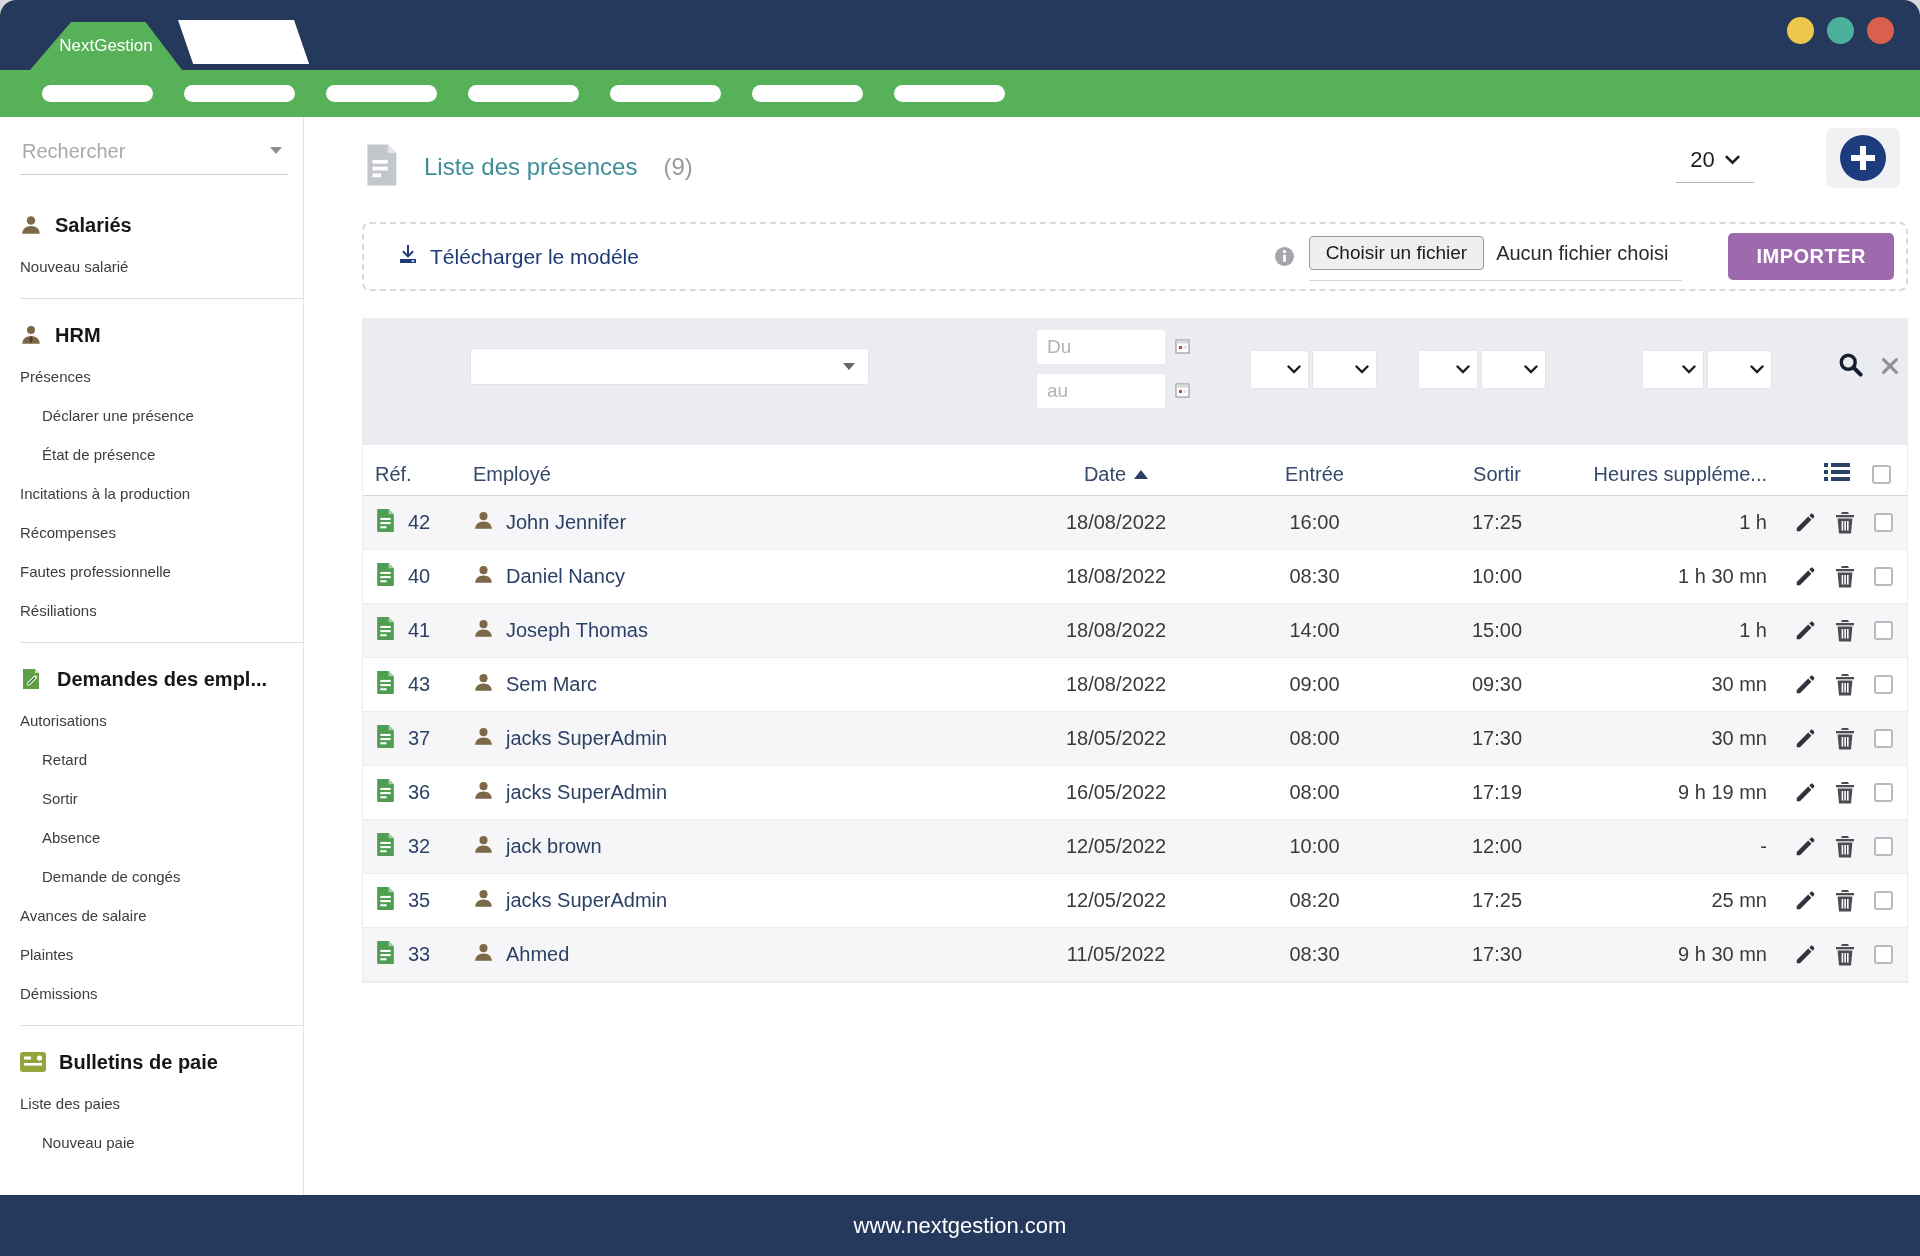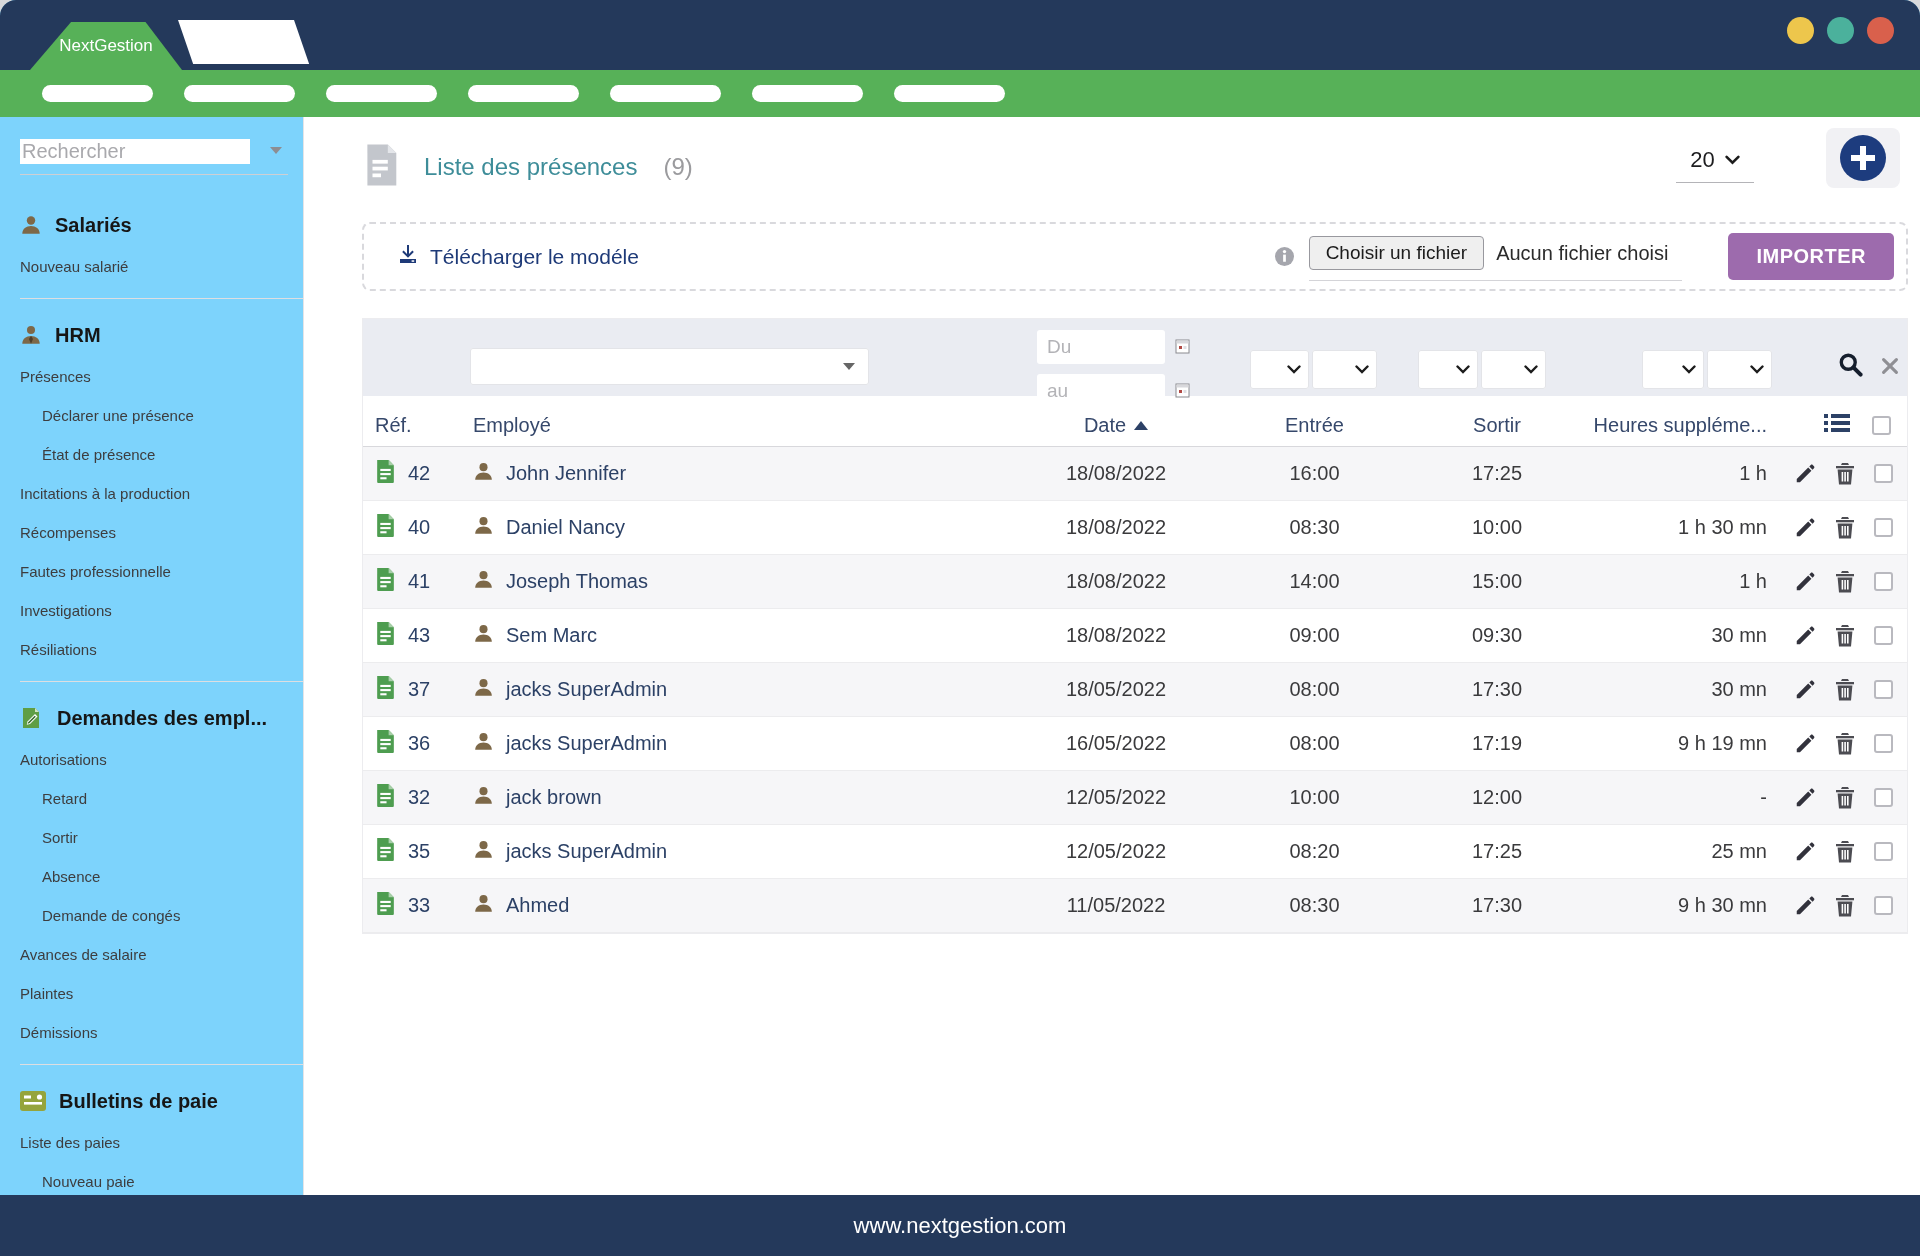--- a/index.html
+++ b/index.html
@@ -1,17 +1,17 @@
 <!DOCTYPE html>
 <html><head>
 <meta charset="utf-8">
 <style>
   * { box-sizing: border-box; }
   body { margin:0; background:#d8d9db; font-family:"Liberation Sans", sans-serif; }
-  .window { width:1920px; height:1256px; background:#7dd3fc; border-radius:16px 16px 0 0;
+  .window { width:1920px; height:1256px; background:#ffffff; border-radius:16px 16px 0 0;
             overflow:hidden; display:flex; flex-direction:column; position:relative; }
 
   
   .topbar { height:70px; background:#24395b; position:relative; flex:0 0 auto; }
   .brand-tab { position:absolute; left:30px; bottom:0; width:152px; height:48px; background:#57b158;
                clip-path:polygon(27% 0,76% 0,100% 100%,0 100%); color:#fff; font-size:17px;
                display:flex; align-items:center; justify-content:center; }
   .blank-tab { position:absolute; left:178px; bottom:6px; width:116px; height:44px; background:#fff;
                transform:skewX(19deg); transform-origin:top left; }
   .win-dots { position:absolute; top:17px; right:26px; display:flex; gap:13px; }
@@ -69,21 +69,21 @@
                 padding:4px 14px 10px 0; }
   .file-btn { font-size:19px; padding:5px 16px; background:#efefef; border:1px solid #98989e;
               border-radius:4px; color:#1c1c1c; font-family:"Liberation Sans",sans-serif; cursor:pointer; }
   .no-file { font-size:20px; color:#2b2b2b; }
   .import-btn { margin-left:46px; background:#9d6bad; color:#fff; font-weight:bold; font-size:20px;
                 letter-spacing:.5px; padding:12px 28px; border-radius:5px; border:none;
                 font-family:"Liberation Sans",sans-serif; cursor:pointer; }
 
   
   .panel { position:absolute; left:58px; top:201px; width:1546px; border:1px solid #ececef; }
-  .filterbar { height:77px; background:#eaecf2; position:relative; }
+  .filterbar { height:126px; background:#eaecf2; position:relative; }
   .f-select { position:absolute; background:#fff; border-radius:3px; box-shadow:0 0 0 1px #e3e4e8 inset; cursor:pointer; }
   .f-select.big { left:107px; top:29px; width:399px; height:37px; }
   .f-select.big .caret-down { right:14px; top:15px; border-top-color:#666; }
   .f-small { position:absolute; top:31px; height:39px; background:#fff; border-radius:3px;
              box-shadow:0 0 0 1px #e3e4e8 inset; display:flex; align-items:center;
              justify-content:flex-end; padding-right:8px; cursor:pointer; }
   .date-input { position:absolute; left:674px; width:128px; height:34px; background:#fff;
                 border:none; border-radius:3px; font-size:19px; padding:0 10px; color:#333; outline:none;
                 font-family:"Liberation Sans",sans-serif; }
   .date-input::placeholder { color:#b3b3b7; }
@@ -177,21 +177,20 @@
               </span>
       <span class="side-title">HRM</span>
     </div>
     <div class="side-items">
               <div class="side-item">Présences</div>
               <div class="side-item ind">Déclarer une présence</div>
               <div class="side-item ind">État de présence</div>
               <div class="side-item">Incitations à la production</div>
               <div class="side-item">Récompenses</div>
               <div class="side-item">Fautes professionnelle</div>
-              <div class="side-item">Investigations</div>
               <div class="side-item">Résiliations</div>
             </div>
   </div>
 
   <div class="side-section divided">
     <div class="side-head">
       <span class="side-icon">
                 <svg width="24" height="24" viewBox="0 0 24 24">
                   <path d="M3 2h12l4 4v16H3z" fill="#5f9e45"></path>
                   <path d="M15 2l4 4h-4z" fill="#cfe3c2"></path>

